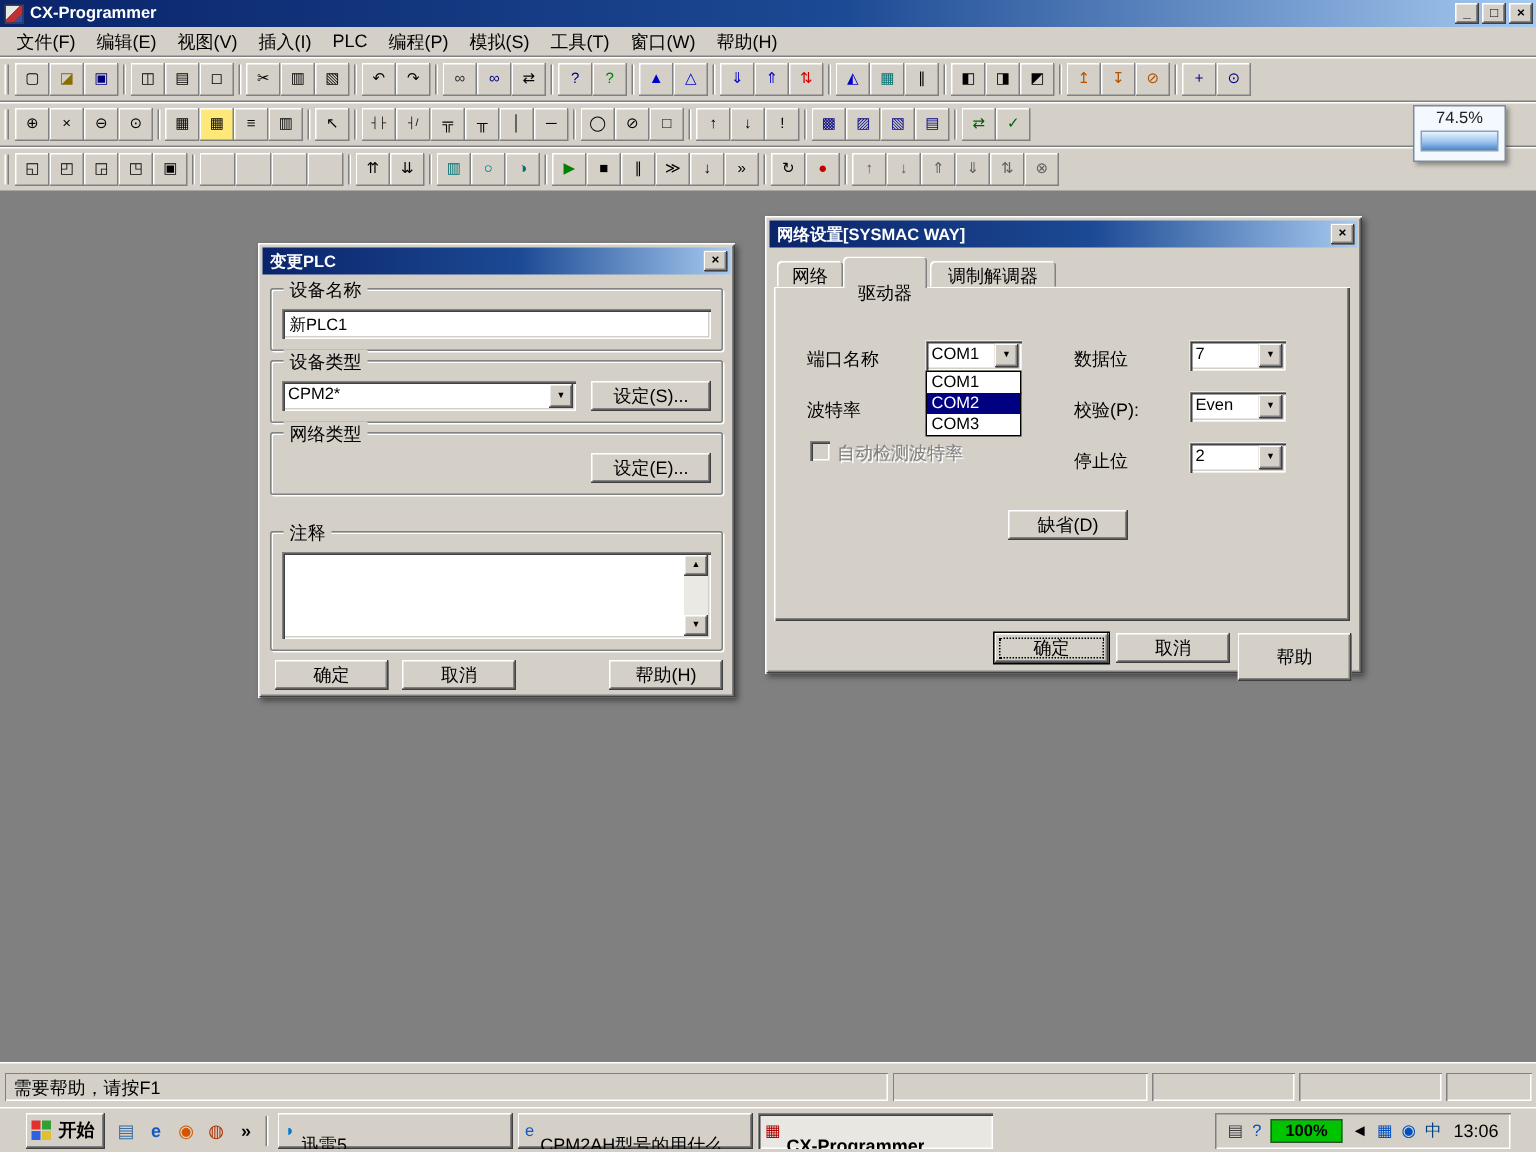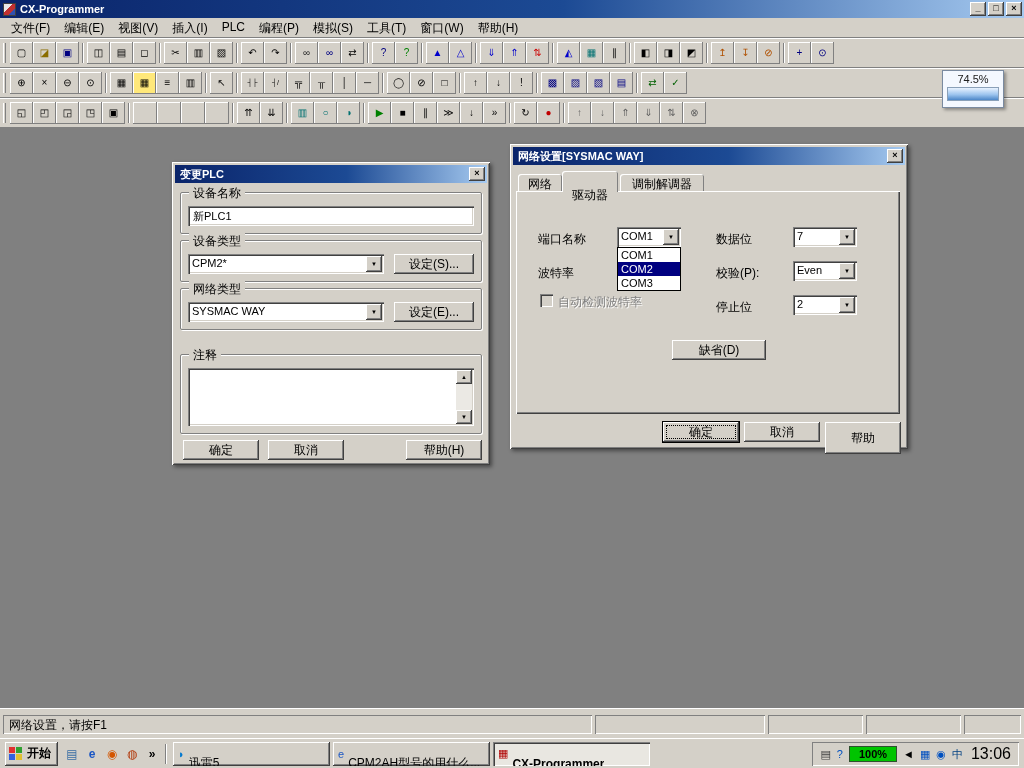--- a/index.html
+++ b/index.html
@@ -64,33 +64,33 @@
   .zoom-tip-value{font-size:11px;color:#202020;padding-top:2px;}
   .zoom-tip-preview{margin:2px auto 0;width:52px;height:14px;background:linear-gradient(180deg,#e8f2ff 0%,#9cc4ee 55%,#4c86c8 100%);border:1px solid #8aa0b8;}
 
   
   .statusbar{position:absolute;top:708px;left:0;width:1024px;height:30px;background:#d4d0c8;display:flex;align-items:flex-start;padding:6px 3px 0 3px;border-top:1px solid #ffffff;}
   .status-msg{flex:1;height:19px;margin-right:3px;padding:2px 6px;font-size:12px;white-space:nowrap;overflow:hidden;}
   #status-panels{display:flex;gap:3px;}
   .status-panel{height:19px;}
 
   
-  .taskbar{position:absolute;top:738px;left:0;width:1024px;height:30px;background:#d4d0c8;border-top:1px solid #ffffff;display:flex;align-items:center;padding:0 5px;}
+  .taskbar{position:absolute;top:738px;left:0;width:1024px;height:30px;background:#d4d0c8;border-top:1px solid #ffffff;display:flex;align-items:center;padding:0 17px;}
   .start-btn{height:24px;display:flex;align-items:center;gap:4px;padding:0 7px 0 4px;font-weight:bold;font-size:12px;flex:0 0 auto;}
   .start-flag{width:14px;height:13px;display:grid;grid-template-columns:6px 6px;grid-template-rows:6px 6px;gap:1px;}
   .start-flag i{display:block;}
   .ql-icon{width:20px;height:22px;display:flex;align-items:center;justify-content:center;font-size:12px;font-weight:bold;flex:0 0 auto;}
   .task-btn{width:157px;height:24px;margin-left:3px;display:flex;align-items:center;gap:4px;padding:0 5px;font-size:12px;overflow:hidden;white-space:nowrap;flex:0 0 auto;background:#d4d0c8;box-shadow:inset -1px -1px 0 #404040,inset 1px 1px 0 #ffffff,inset -2px -2px 0 #808080;}
   .task-btn.active{background:#e9e7e1;box-shadow:inset 1px 1px 0 #808080,inset 2px 2px 0 #404040,inset -1px -1px 0 #ffffff;font-weight:bold;}
   .task-icon{font-size:11px;flex:0 0 auto;}
   .task-label{overflow:hidden;text-overflow:ellipsis;margin-top:20px;}
   .tray{margin-left:auto;height:24px;display:flex;align-items:center;gap:6px;padding:0 8px;}
   .tray-icon{font-size:11px;line-height:12px;}
   .meter{background:#00c400;color:#000;font-size:11px;font-weight:bold;padding:1px 9px;border:1px solid #305030;}
-  .clock{font-size:16px;padding-left:2px;}
+  .clock{font-size:12px;padding-left:2px;}
 </style>
 </head>
 <body>
 
 <div class="screen">
 
   <div class="titlebar">
     <div class="app-icon"></div>
     <div class="title-text">CX-Programmer</div>
     <div class="win-btn raised">_</div>
@@ -429,24 +429,20 @@
       </div>
       <div class="combo" style="left:16px;top:92px;width:196px;height:20px;">
         <span class="combo-value">CPM2*</span>
         <span class="combo-arrow">▼</span>
       </div>
       <div class="btn" style="left:222px;top:92px;width:80px;height:20px;">设定(S)...</div>
 
       <div class="groupbox" style="left:8px;top:126px;width:302px;height:42px;">
         <span class="group-label">网络类型</span>
       </div>
-      <div class="combo" style="left:16px;top:140px;width:196px;height:20px;">
-        <span class="combo-value">SYSMAC WAY</span>
-        <span class="combo-arrow">▼</span>
-      </div>
       <div class="btn" style="left:222px;top:140px;width:80px;height:20px;">设定(E)...</div>
 
       <div class="groupbox" style="left:8px;top:192px;width:302px;height:80px;">
         <span class="group-label">注释</span>
       </div>
       <div class="field comment-box" style="left:16px;top:206px;width:286px;height:58px;">
         <div class="scrollbar">
           <div class="scroll-btn">▲</div>
           <div class="scroll-track"></div>
           <div class="scroll-btn">▼</div>
@@ -495,31 +491,31 @@
       <div class="combo" style="left:283px;top:117px;width:64px;height:20px;z-index:4;">
         <span class="combo-value">Even</span>
         <span class="combo-arrow">▼</span>
       </div>
       <div class="lbl" style="left:206px;top:155px;z-index:4;">停止位</div>
       <div class="combo" style="left:283px;top:151px;width:64px;height:20px;z-index:4;">
         <span class="combo-value">2</span>
         <span class="combo-arrow">▼</span>
       </div>
 
-      <div class="btn" style="left:162px;top:196px;width:94px;height:20px;z-index:4;">缺省(D)</div>
+      <div class="btn" style="left:162px;top:196px;width:80px;height:20px;z-index:4;">缺省(D)</div>
 
       <div class="btn btn-default" style="left:153px;top:278px;width:76px;height:20px;">确定</div>
       <div class="btn" style="left:234px;top:278px;width:76px;height:20px;">取消</div>
       <div class="btn" style="left:315px;top:278px;width:76px;height:32px;">帮助</div>
     </div>
 
   </div>
 
   <div class="statusbar">
-    <div class="status-msg sunken1">网络设置，请按F1</div>
+    <div class="status-msg sunken1">需要帮助，请按F1</div>
     <div id="status-panels">
         <div class="status-panel sunken1" style="width: 170px;"></div>
         <div class="status-panel sunken1" style="width: 95px;"></div>
         <div class="status-panel sunken1" style="width: 95px;"></div>
         <div class="status-panel sunken1" style="width: 57px;"></div>
       </div>
   </div>
 
   <div class="taskbar">
     <div class="start-btn raised">

